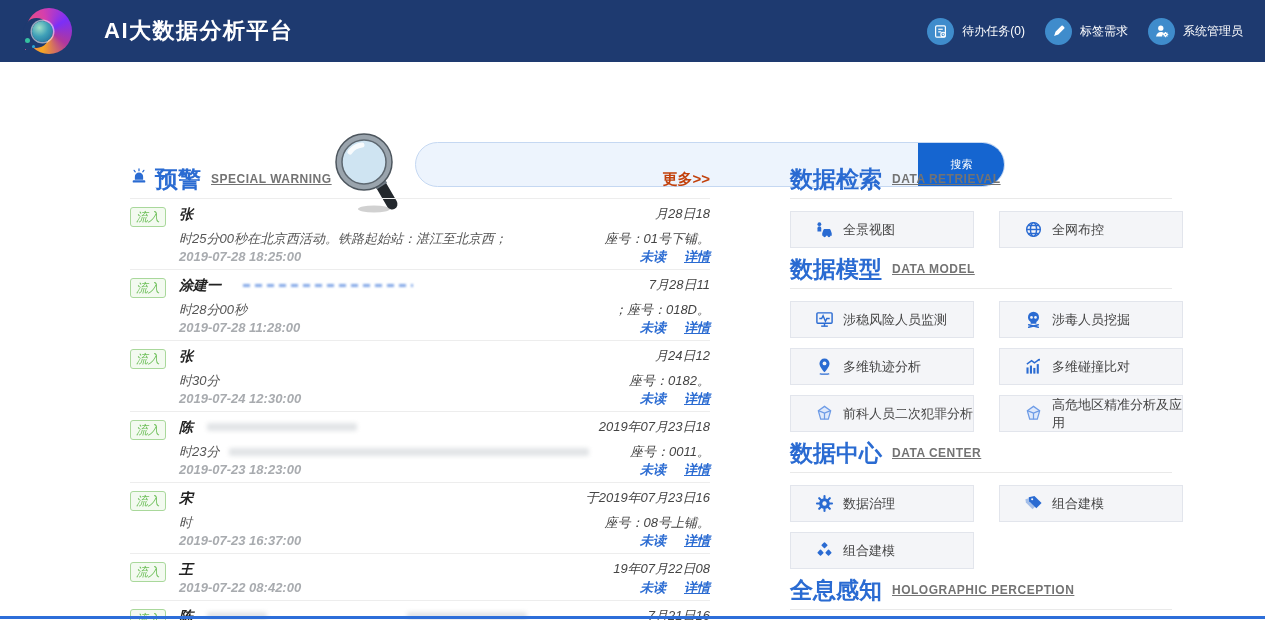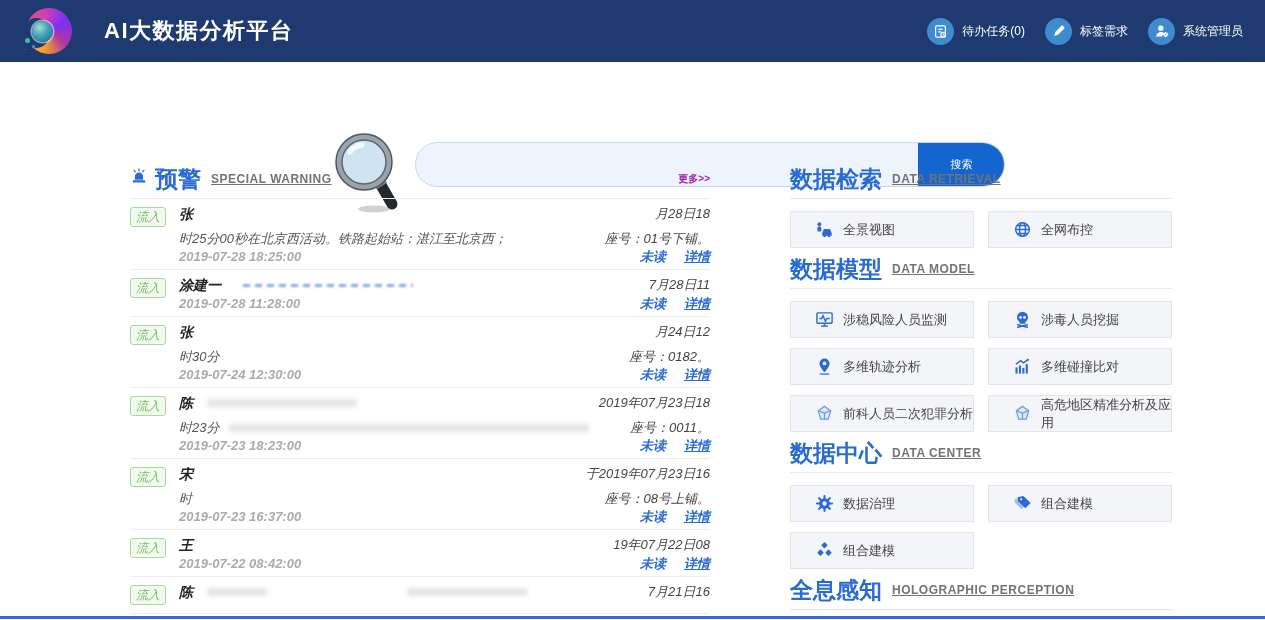--- a/index.html
+++ b/index.html
@@ -31,21 +31,21 @@
   .search-pill { position:absolute; left:415px; top:80px; width:590px; height:45px;
     background:#edf4fd; border:1px solid #c5d8f2; border-radius:23px; display:flex; overflow:hidden; }
   .search-input { flex:1; border:none; outline:none; background:transparent; padding:0 20px; font-size:14px; color:#333; }
   .search-btn { width:87px; height:45px; margin:-1px -1px -1px 0; border:none; background:#1565d0; color:#fff;
     font-size:11px; border-radius:0 23px 23px 0; cursor:pointer; font-family:inherit; }
 
   
   .sec-head { display:flex; align-items:center; height:22px; }
   .sec-title { font-size:23px; font-weight:bold; color:#2a6bd2; }
   .sec-sub { font-size:12px; font-weight:bold; color:#737373; letter-spacing:.5px; margin-left:10px; flex:1;text-decoration:underline; }
-  .more-link { font-size:10px; font-weight:bold; color:#a21caf; cursor:pointer; text-decoration:none; }
+  .more-link { font-size:15px; font-weight:bold; color:#c2410c; cursor:pointer; text-decoration:none; }
 
   
   .left-panel { position:absolute; left:130px; top:168px; width:580px; }
   .siren { margin-right:7px; flex:none; }
   .w-list { margin-top:8px; border-top:1px solid #ededed; }
   .w-item { display:flex; gap:13px; padding:6px 0 4px; border-bottom:1px solid #ededed;font-style:italic; }
   .badge { min-width:36px; height:20px; line-height:18px; text-align:center; font-size:12px; color:#6ebf5a;
     background:#f3faf0; border:1px solid #a9d89b; border-radius:3px; margin-top:2px; flex:none; padding:0 3px; }
   .w-body { flex:1; min-width:0; }
   .l1 { display:flex; align-items:center; font-size:13px; line-height:18px; }
@@ -60,21 +60,21 @@
   .w-link.detail { text-decoration:underline; }
   .redact { display:inline-block; height:8px; border-radius:2px; background:#97a0a8; opacity:.28;
     filter:blur(2px); margin-left:22px; flex:none; }
   .redact.blue { height:3px; opacity:.75; filter:blur(1px); border-radius:0;
     background:repeating-linear-gradient(90deg,#5b8ce0 0 7px,transparent 7px 12px); }
 
   
   .right-panel { position:absolute; left:790px; top:168px; width:382px; }
   .r-section { margin-bottom:10px; }
   .sec-divider { border-bottom:1px solid #e9e9e9; margin:8px 0 12px; }
-  .btn-grid { display:grid; grid-template-columns:184px 184px; gap:10px 14px; }
+  .btn-grid { display:grid; grid-template-columns:184px 184px; gap:10px 25px; }
   .fbtn { width:184px; height:37px; background:#f4f5f8; border:1px solid #e2e5ec; display:flex;
     align-items:center; gap:9px; padding-left:24px; font-size:13px; color:#444; cursor:pointer; }
   .fbtn svg { flex:none; }
 
   .bottom-line { position:absolute; left:0; right:0; bottom:1px; height:3px; background:#2d6ed9; z-index:9; }
 </style>
 </head>
 <body>
 
 <div class="page">
@@ -186,20 +186,24 @@
       </div>
 
       <div class="w-item">
         <span class="badge">流入</span>
         <div class="w-body">
           <div class="l1">
               <b class="w-name">涂建一</b>
             <span class="redact blue" style="width:170px"></span>
             <span class="r1">7月28日11</span>
             </div>
+          <div class="l2">
+              <span>时28分00秒</span>
+            <span class="r2">；座号：018D。</span>
+            </div>
           <div class="l3">
               <span class="ts">2019-07-28 11:28:00</span>
             <span class="links">
                 <a class="w-link">未读</a>
             <a class="w-link detail">详情</a>
               </span>
             </div>
         </div>
       </div>
 

